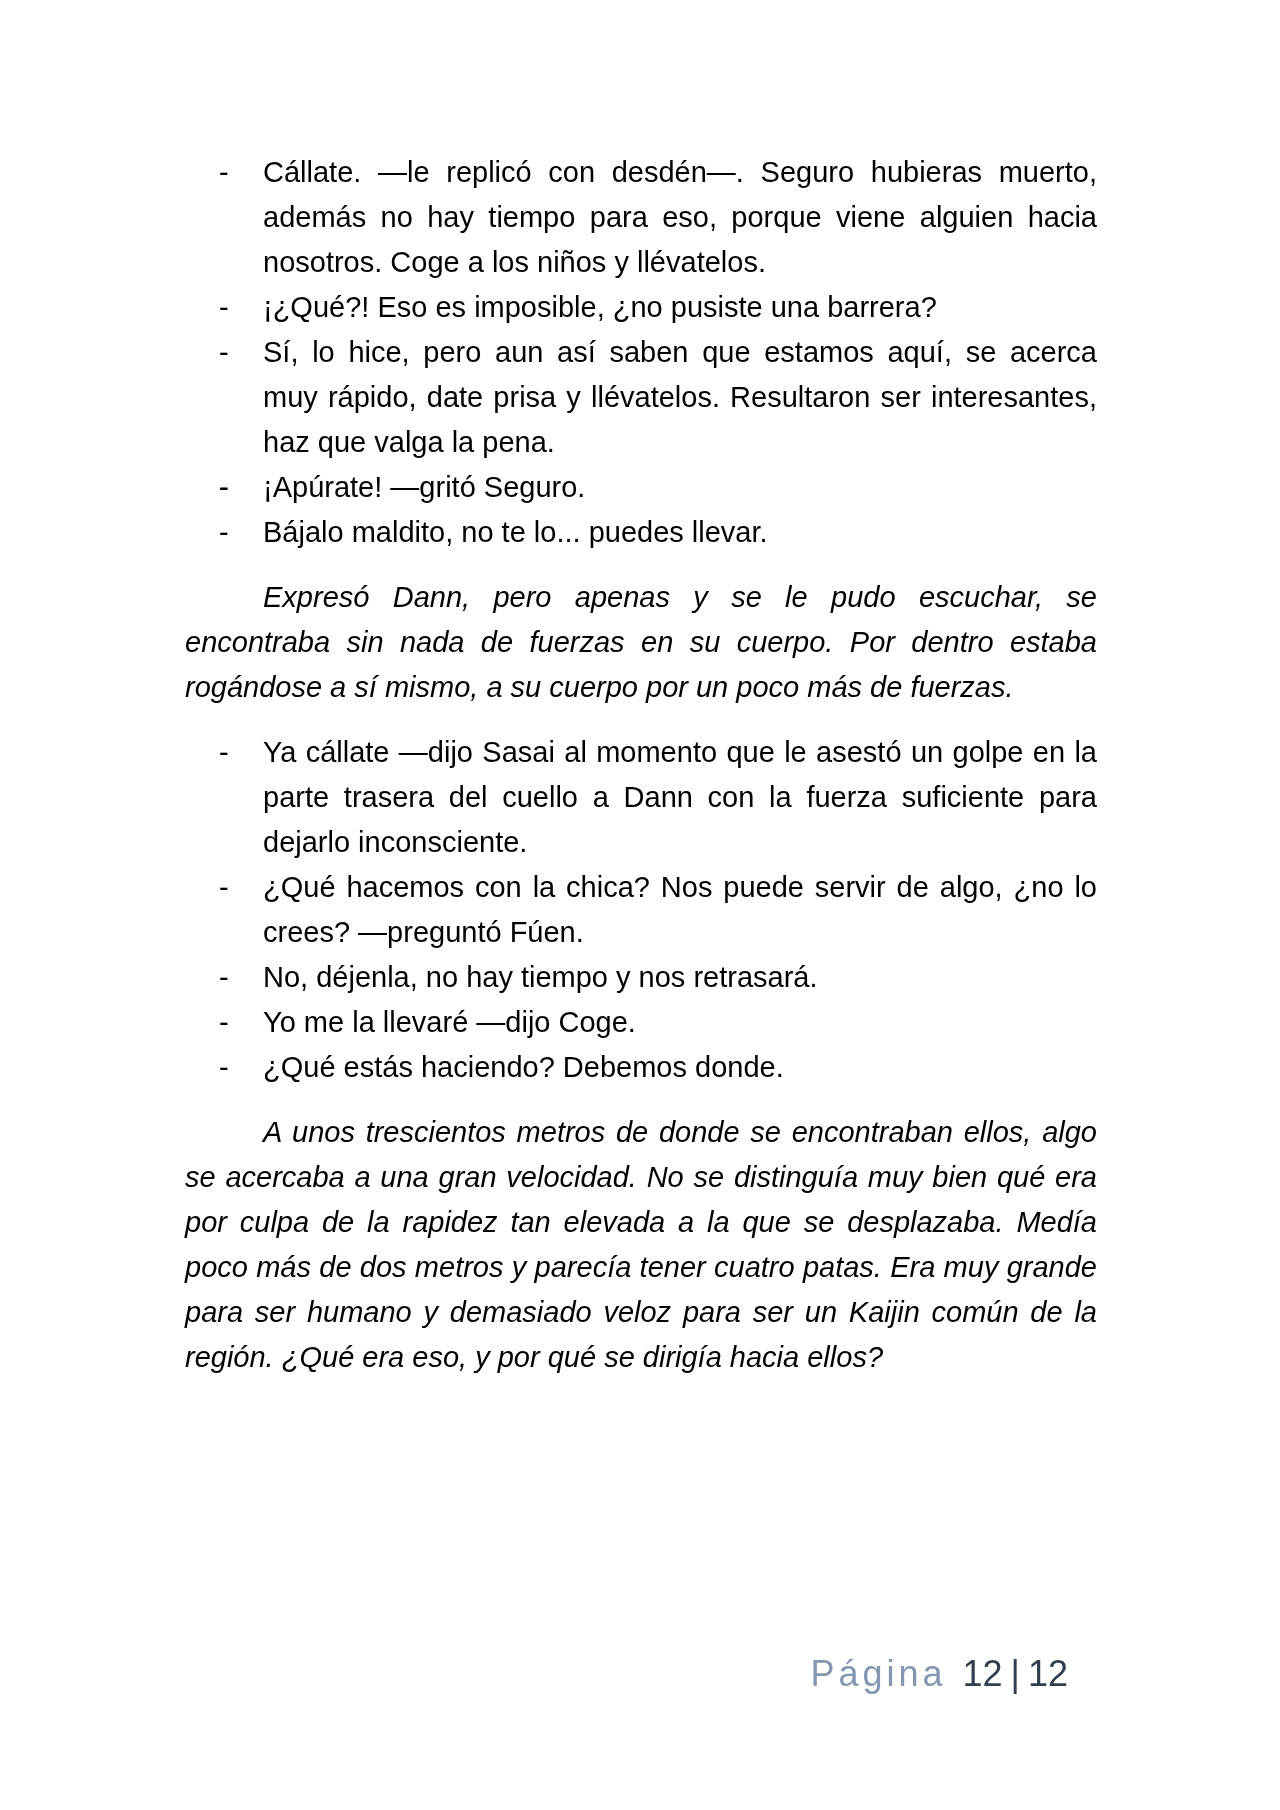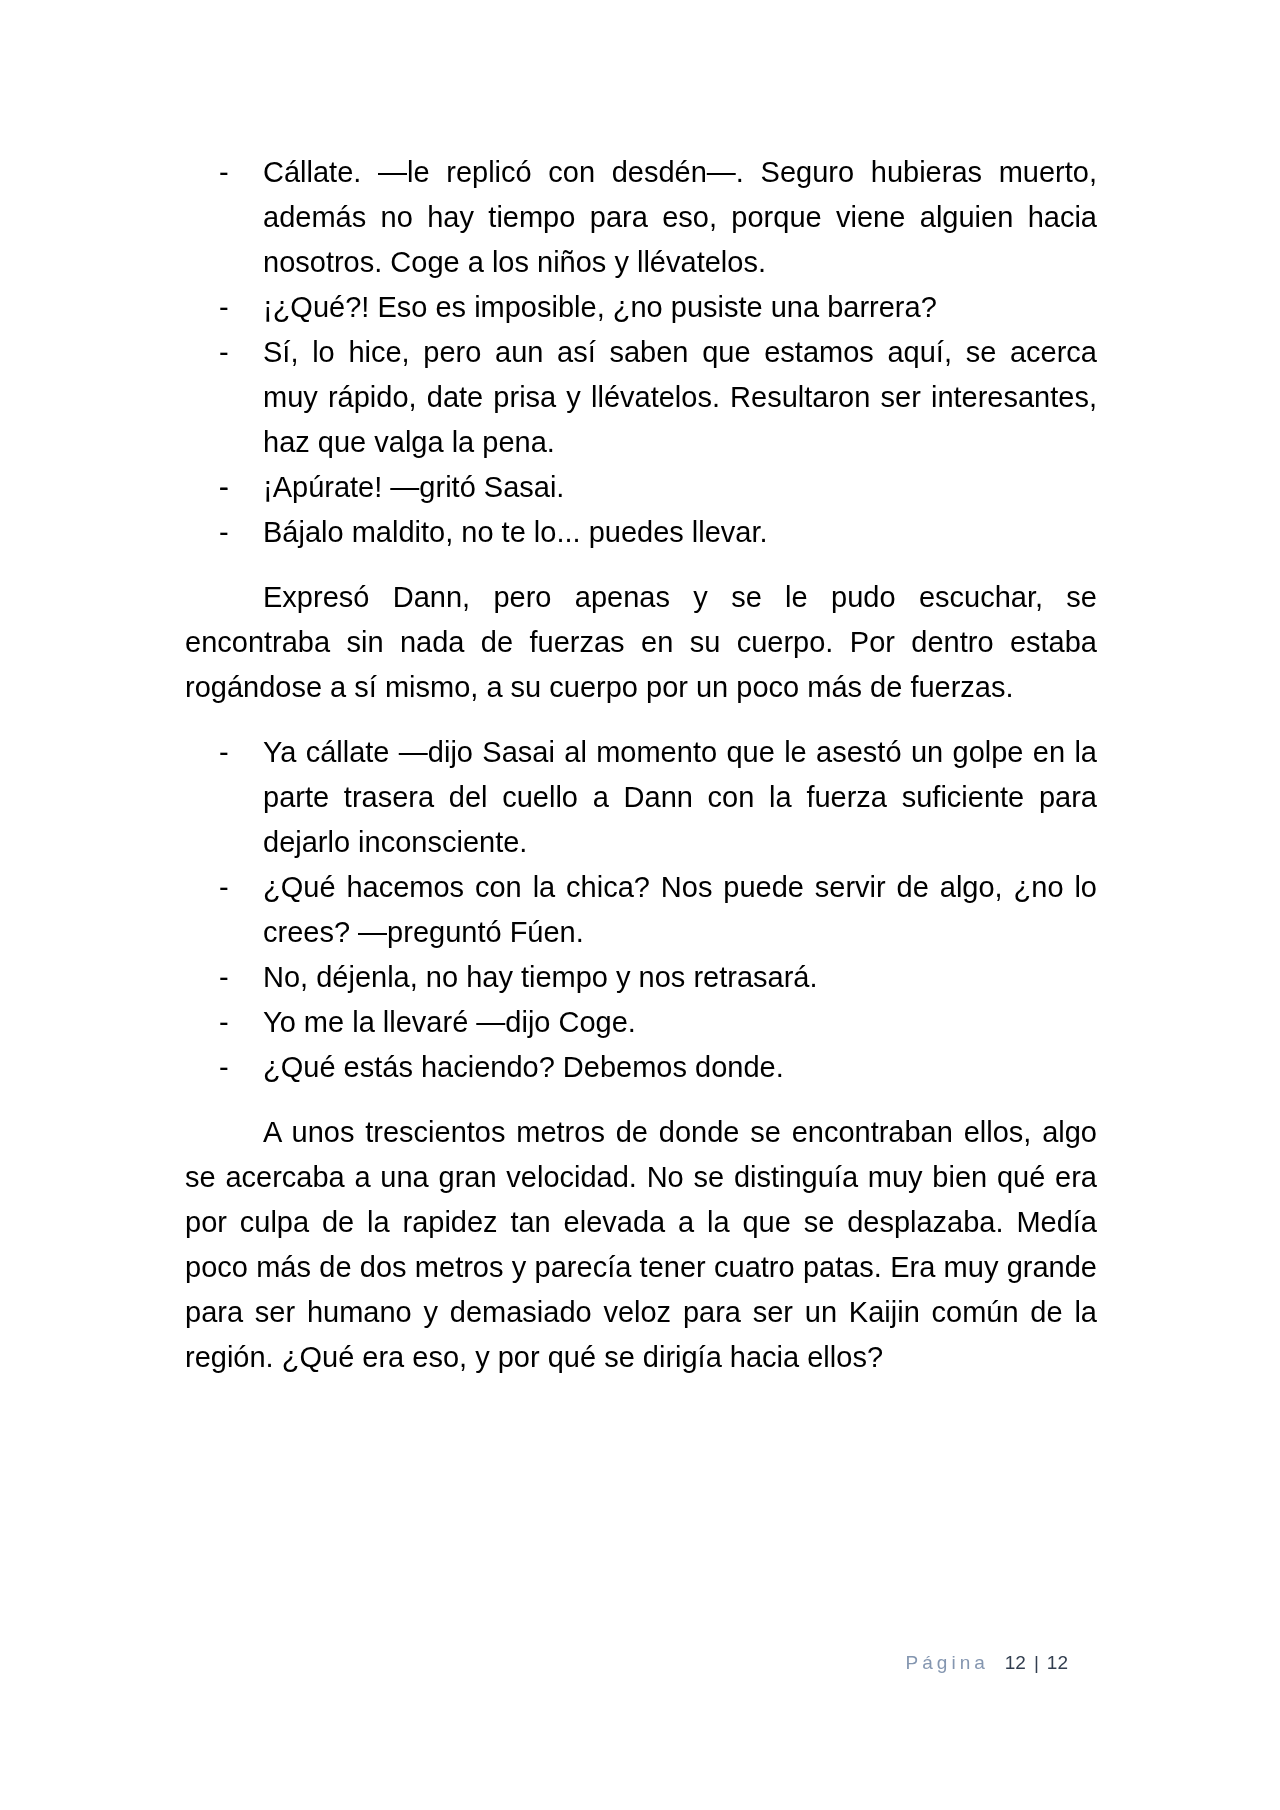--- a/index.html
+++ b/index.html
@@ -34,26 +34,27 @@
   }
   .dialogue-item .marker {
     position: absolute;
     left: 34px;
     top: 0;
   }
   .body-para {
     margin: 20px 0 0 0;
     text-indent: 78px;
     text-align: justify;
+    font-style: italic;
   }
   .page-footer {
     position: absolute;
     top: 1652px;
     right: 208px;
-    font-size: 19px;
+    font-size: 36px;
     line-height: 1.2;
     white-space: nowrap;
   }
   .footer-label {
     color: #8496b0;
     letter-spacing: 4px;
     margin-right: 12px;
   }
   .footer-numbers {
     color: #323e4f;
@@ -78,21 +79,21 @@
     </div>
       <div class="dialogue-item">
       <span class="marker">-</span>
       <span class="item-text">Sí, lo hice, pero aun así saben que estamos aquí, se acerca muy rápido, date prisa y llévatelos. Resultaron ser interesantes, haz que valga la pena.</span>
     </div>
       <div class="dialogue-item">
       <span class="marker">-</span>
     </div>
       <div class="dialogue-item">
       <span class="marker">-</span>
-      <span class="item-text">¡Apúrate! —gritó Sasai.</span>
+      <span class="item-text">¡Apúrate! —gritó Seguro.</span>
     </div>
       <div class="dialogue-item">
       <span class="marker">-</span>
       <span class="item-text">Bájalo maldito, no te lo... puedes llevar.</span>
     </div>
     </div>
 
   <p class="body-para">Expresó Dann, pero apenas y se le pudo escuchar, se encontraba sin nada de fuerzas en su cuerpo. Por dentro estaba rogándose a sí mismo, a su cuerpo por un poco más de fuerzas.</p>
 
   <div class="dialogue-list spaced">

